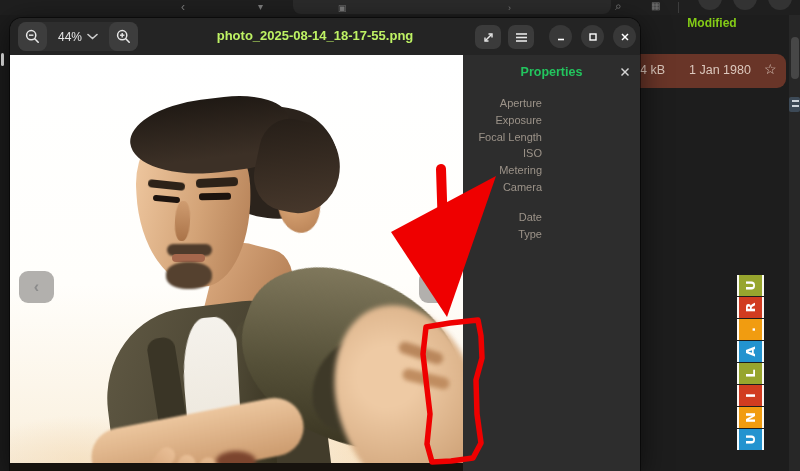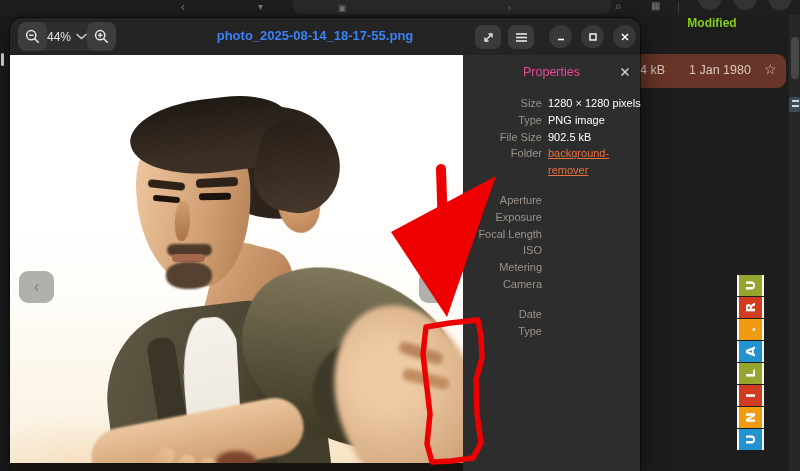--- a/index.html
+++ b/index.html
@@ -32,34 +32,34 @@
   .wblock span{display:block;transform:rotate(-90deg);color:#fff;font-weight:700;font-size:13px;font-family:"DejaVu Sans",sans-serif;}
 
   
   #win{left:10px;top:18px;width:630px;height:453px;background:#262626;border-radius:12px 12px 0 0;box-shadow:0 6px 30px rgba(0,0,0,.6), 0 0 0 1px rgba(0,0,0,.5);}
   #titlebar{left:0;top:0;width:630px;height:37px;background:#242424;border-radius:12px 12px 0 0;}
   .tb-btn{position:absolute;background:#3b3b3b;border-radius:7px;display:flex;align-items:center;justify-content:center;}
   .tb-circle{position:absolute;width:23px;height:23px;border-radius:50%;background:#383838;display:flex;align-items:center;justify-content:center;}
   #zoom-cluster{position:absolute;left:8px;top:4px;height:29px;display:flex;align-items:center;background:#2e2e2e;border-radius:8px;}
   #zoom-out{position:relative;width:29px;height:29px;background:#3d3d3d;border-radius:8px;display:flex;align-items:center;justify-content:center;}
   #zoom-in{position:relative;width:29px;height:29px;background:#3d3d3d;border-radius:8px;display:flex;align-items:center;justify-content:center;}
-  #zoom-label{display:flex;align-items:center;gap:5px;padding:0 0;color:#e6e6e6;font-size:12px;}
-  #win-title{left:140px;top:10px;width:330px;text-align:center;color:#3b82f6;font-size:13px;font-weight:700;white-space:nowrap;}
+  #zoom-label{display:flex;align-items:center;gap:5px;padding:0 11px;color:#e6e6e6;font-size:12px;}
+  #win-title{left:140px;top:10px;width:330px;text-align:center;color:#bef264;font-size:13px;font-weight:700;white-space:nowrap;}
   svg.icon{display:block;}
 
   
   #content{left:0;top:37px;width:630px;height:416px;display:flex;}
   #photo{position:relative;width:453px;height:416px;overflow:hidden;background:linear-gradient(180deg,#ffffff 0%,#fffefb 55%,#fbf3e4 88%,#f6e8d2 100%);}
   #photo .shape{position:absolute;}
   .navbtn{position:absolute;width:35px;height:32px;background:rgba(171,169,166,.92);border-radius:9px;display:flex;align-items:center;justify-content:center;color:#8b8b8b;font-size:16px;font-weight:700;}
 
   
   #props{position:relative;width:177px;height:416px;background:#2d2d2d;color:#fff;}
   #props-header{position:relative;height:28px;}
-  #props-title{position:absolute;left:0;top:10px;width:100%;text-align:center;font-size:12.5px;font-weight:400;color:#ec4899;}
+  #props-title{position:absolute;left:0;top:10px;width:100%;text-align:center;font-size:12.5px;font-weight:700;color:#22c55e;}
   #props-close{position:absolute;right:6px;top:8px;width:18px;height:18px;display:flex;align-items:center;justify-content:center;color:#d5d5d5;}
   .prop-group{display:grid;grid-template-columns:73px 1fr;column-gap:6px;padding:0 2px 0 6px;margin-bottom:13px;}
   .prop-label{text-align:right;color:#9c9389;font-size:11px;line-height:16.8px;}
   .prop-val{color:#fff;font-size:11px;line-height:16.8px;white-space:nowrap;}
   .prop-val.link{color:#e8703f;text-decoration:underline;white-space:normal;width:92px;}
 
   
   #annot{left:0;top:0;width:630px;height:453px;pointer-events:none;}
 </style>
 </head>
@@ -241,30 +241,20 @@
           <div id="props-title">Properties</div>
           <div id="props-close">
             <svg class="icon" width="10" height="10" viewBox="0 0 10 10">
                 <line x1="1.5" y1="1.5" x2="8.5" y2="8.5" stroke="#d5d5d5" stroke-width="1.4"></line>
                 <line x1="8.5" y1="1.5" x2="1.5" y2="8.5" stroke="#d5d5d5" stroke-width="1.4"></line>
               </svg>
           </div>
         </div>
         <div id="props-body" style="margin-top:12px;">
             <div class="prop-group">
-              <div class="prop-label">Size</div>
-              <div class="prop-val">1280 × 1280 pixels</div>
-              <div class="prop-label">Type</div>
-              <div class="prop-val">PNG image</div>
-              <div class="prop-label">File Size</div>
-              <div class="prop-val">902.5 kB</div>
-              <div class="prop-label">Folder</div>
-              <div class="prop-val link">background-remover</div>
-            </div>
-            <div class="prop-group">
               <div class="prop-label">Aperture</div>
               <div class="prop-val"></div>
               <div class="prop-label">Exposure</div>
               <div class="prop-val"></div>
               <div class="prop-label">Focal Length</div>
               <div class="prop-val"></div>
               <div class="prop-label">ISO</div>
               <div class="prop-val"></div>
               <div class="prop-label">Metering</div>
               <div class="prop-val"></div>

